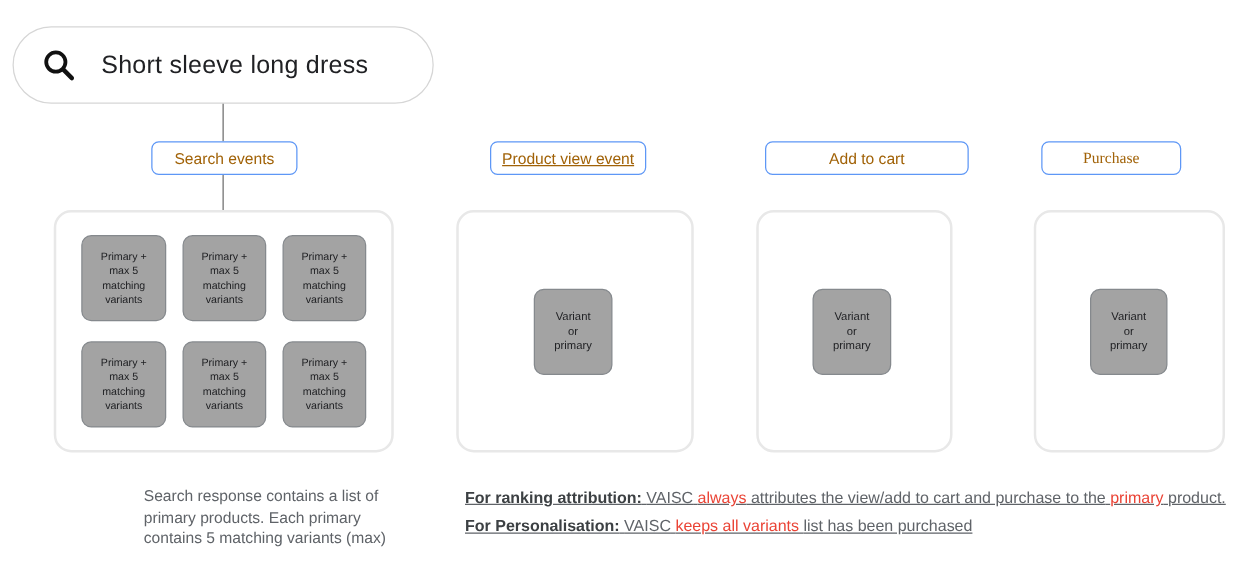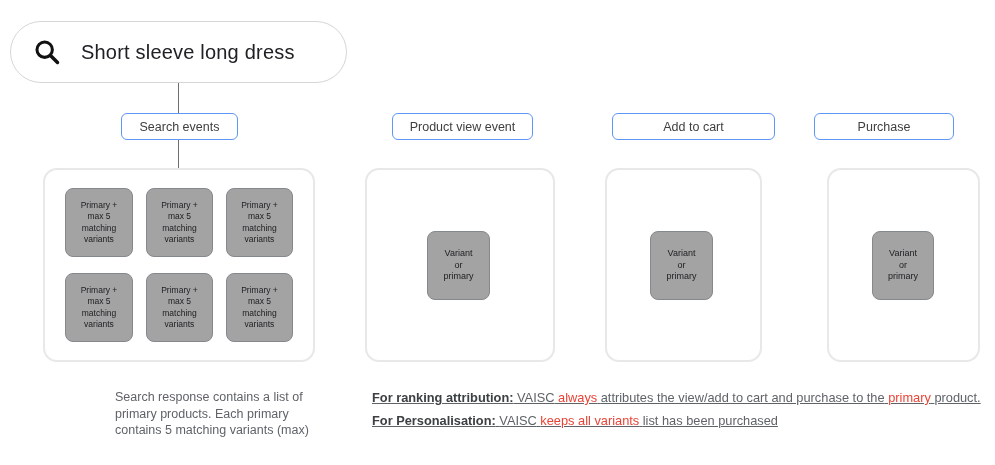--- a/index.html
+++ b/index.html
@@ -16,21 +16,21 @@
   .pill .q{font-size:20px;color:#202124;margin-left:20px;letter-spacing:.2px;}
   
   .vline{position:absolute;left:178px;width:1px;background:#6f6f6f;}
   .v1{top:83px;height:30px;}
   .v2{top:140px;height:28px;}
   
   .evt{
     position:absolute;top:113px;height:27px;box-sizing:border-box;
     border:1.5px solid #5e97f6;border-radius:6px;background:#fff;
     display:flex;align-items:center;justify-content:center;
-    font-size:12.5px;color:#404040;
+    font-size:12.5px;color:#a16207;
   }
   
   .cont{
     position:absolute;top:168px;height:194px;box-sizing:border-box;
     border:2px solid #e8e8e8;border-radius:14px;background:#fff;
   }
   
   .pbox{
     position:absolute;box-sizing:border-box;border:1px solid #85898d;border-radius:8px;
     background:#a3a3a3;display:flex;align-items:center;justify-content:center;text-align:center;
@@ -56,23 +56,23 @@
       <circle cx="10" cy="10" r="6.6" fill="none" stroke="#111111" stroke-width="2.6"></circle>
       <line x1="15.2" y1="15.2" x2="21" y2="21" stroke="#111111" stroke-width="3" stroke-linecap="round"></line>
     </svg>
     <span class="q">Short sleeve long dress</span>
   </div>
 
   <div class="vline v1"></div>
   <div class="vline v2"></div>
 
   <div class="evt" style="left:121px;width:117px;">Search events</div>
-  <div class="evt" style="left:392px;width:141px;">Product view event</div>
+  <div class="evt" style="left:392px;width:125px;text-decoration:underline;">Product view event</div>
   <div class="evt" style="left:612px;width:163px;">Add to cart</div>
-  <div class="evt" style="left:814px;width:140px;">Purchase</div>
+  <div class="evt" style="left:833px;width:112px;font-family:Liberation Serif, serif;">Purchase</div>
 
   <div class="cont" style="left:43px;width:272px;"></div>
   <div class="cont" style="left:365px;width:190px;"></div>
   <div class="cont" style="left:605px;width:157px;"></div>
   <div class="cont" style="left:827px;width:153px;"></div>
 
   <div class="pbox" style="left:65px;top:188px;width:68px;height:69px;">Primary +
 max 5
 matching
 variants</div>

